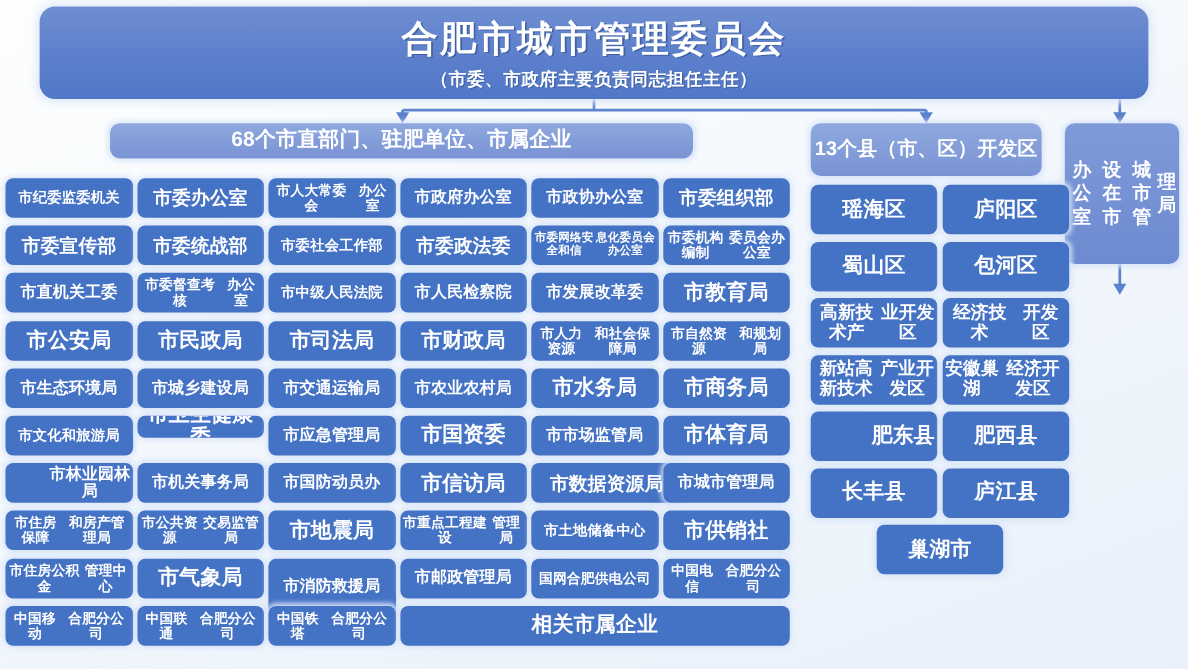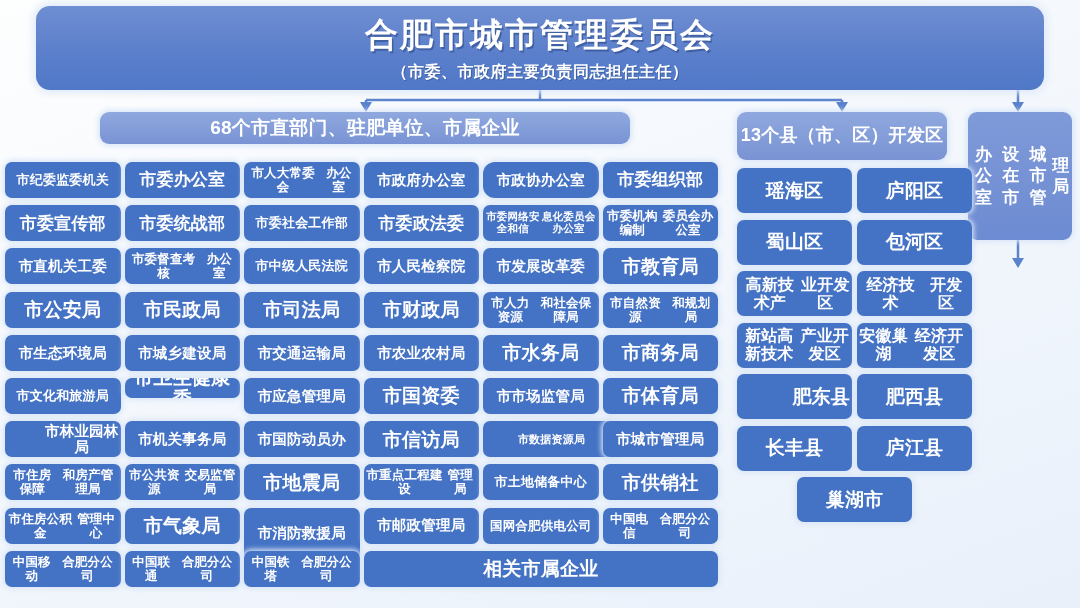--- a/index.html
+++ b/index.html
@@ -134,21 +134,21 @@
         <span>市委办公室</span>
       </div>
       <div class="cell" style="left: 244px; top: 162px; width: 115.5px; height: 36px; font-size: 12.5px;">
         <span>市人大常委会</span>
         <br>
         <span>办公室</span>
       </div>
       <div class="cell" style="left: 363.5px; top: 162px; width: 115.5px; height: 36px; font-size: 14.5px;">
         <span>市政府办公室</span>
       </div>
-      <div class="cell" style="left: 483px; top: 162px; width: 115.5px; height: 36px; font-size: 14.5px; border-radius: 12px;">
+      <div class="cell" style="left: 483px; top: 162px; width: 115.5px; height: 36px; font-size: 14.5px;">
         <span>市政协办公室</span>
       </div>
       <div class="cell" style="left: 602.5px; top: 162px; width: 115.5px; height: 36px; font-size: 17px;">
         <span>市委组织部</span>
       </div>
       <div class="cell" style="left: 5px; top: 205.2px; width: 115.5px; height: 36px; font-size: 17px;">
         <span>市委宣传部</span>
       </div>
       <div class="cell" style="left: 124.5px; top: 205.2px; width: 115.5px; height: 36px; font-size: 17px;">
         <span>市委统战部</span>
@@ -252,21 +252,21 @@
       </div>
       <div class="cell" style="left: 124.5px; top: 421.2px; width: 115.5px; height: 36px; font-size: 14.5px;">
         <span>市机关事务局</span>
       </div>
       <div class="cell" style="left: 244px; top: 421.2px; width: 115.5px; height: 36px; font-size: 14.5px;">
         <span>市国防动员办</span>
       </div>
       <div class="cell" style="left: 363.5px; top: 421.2px; width: 115.5px; height: 36px; font-size: 19px;">
         <span>市信访局</span>
       </div>
-      <div class="cell" style="left: 483px; top: 421.2px; width: 137px; height: 36px; font-size: 11px;">
+      <div class="cell" style="left: 483px; top: 421.2px; width: 137px; height: 36px; font-size: 17px;">
         <span>市数据资源局</span>
       </div>
       <div class="cell" style="left: 602.5px; top: 421.2px; width: 115.5px; height: 36px; font-size: 14.5px;">
         <span>市城市管理局</span>
       </div>
       <div class="cell" style="left: 5px; top: 464.4px; width: 115.5px; height: 36px; font-size: 12.5px;">
         <span>市住房保障</span>
         <br>
         <span>和房产管理局</span>
       </div>

